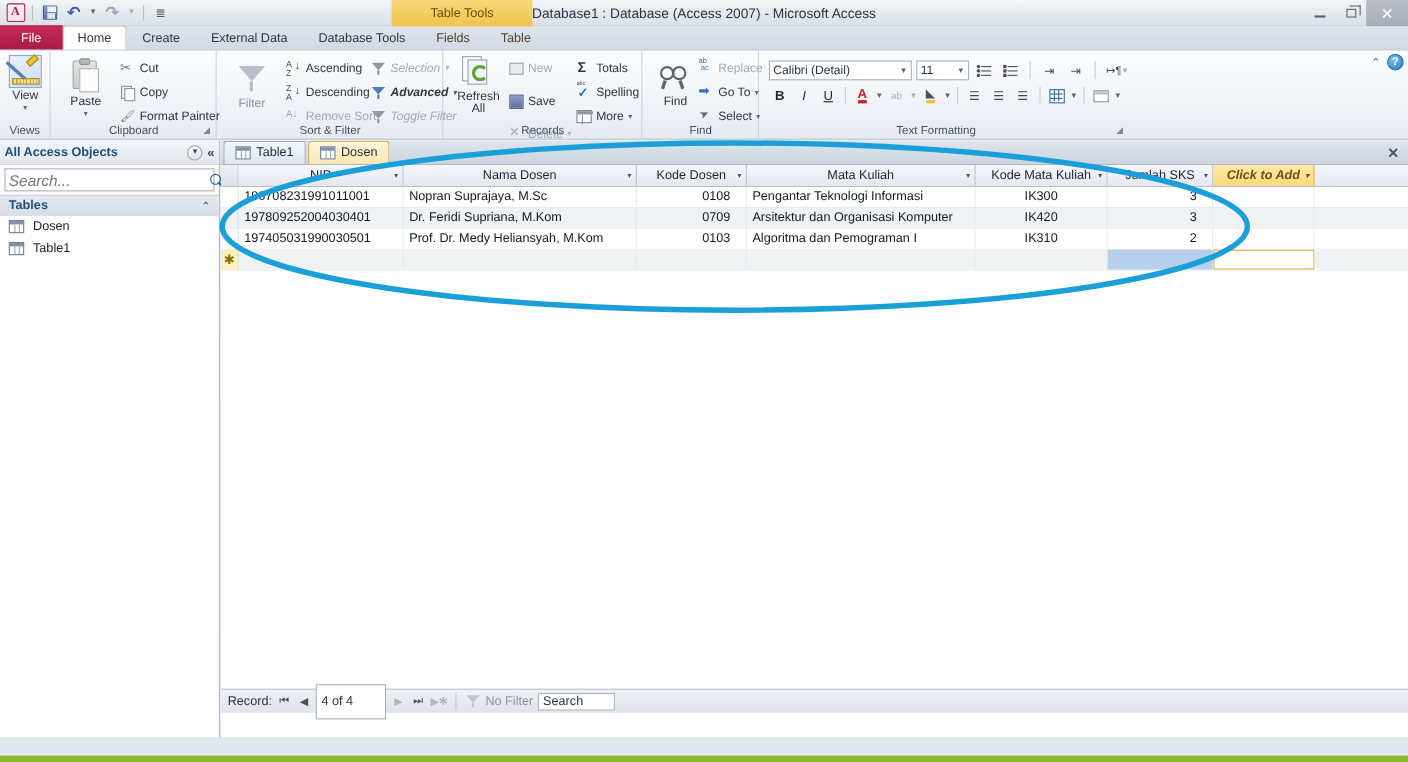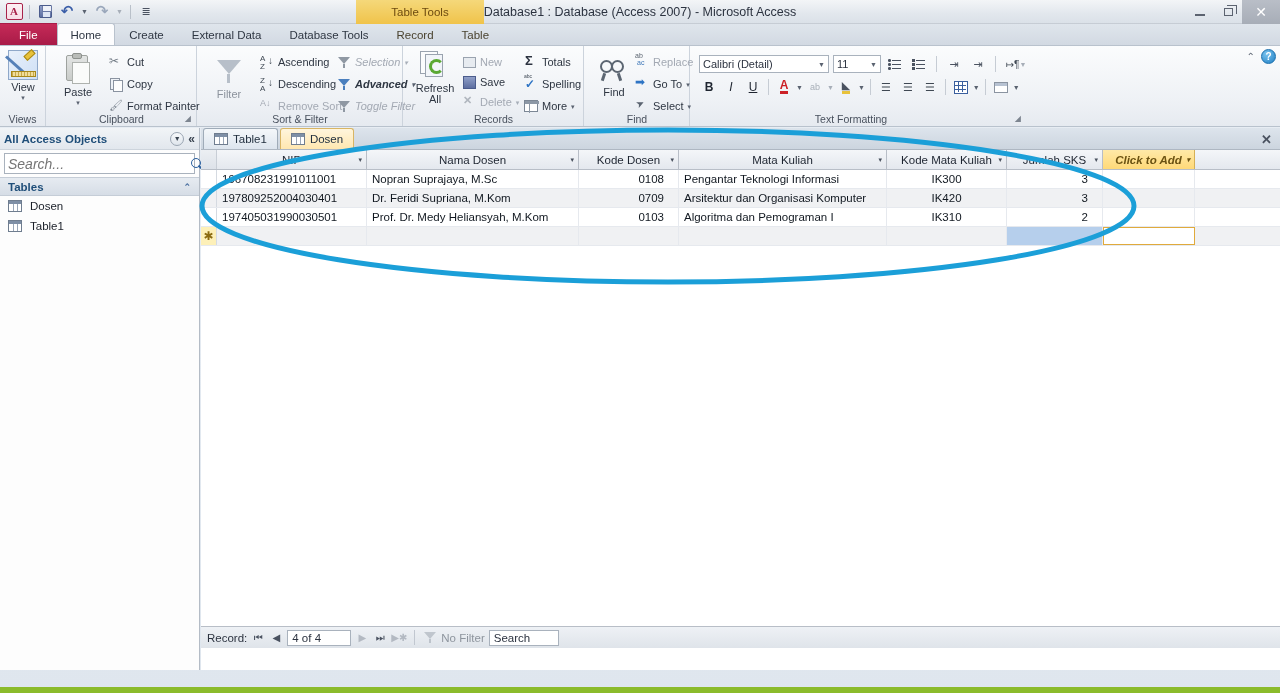--- a/index.html
+++ b/index.html
@@ -379,21 +379,21 @@
   .navbar {
     position:absolute; left:0; right:0; bottom:0; height:22px;
     background: linear-gradient(#eef1f5, #dfe4ea);
     border-top:1px solid #b8bec7;
     display:flex; align-items:center; gap:4px; padding-left: 6px;
     font-size: 11.5px; color:#2c3340;
   }
   .navbtn { width:14px; text-align:center; color:#4a5260; font-size:10px; }
   .navbtn.dim { color:#b3b9c2; }
   .recbox {
-    width: 64px; height:16px; background:#fff; border:1px solid #a9b2bd;
+    width: 64px; height:32px; background:#fff; border:1px solid #a9b2bd;
     display:flex; align-items:center; padding:0 4px; font-size:11.5px;
   }
   .nav-sep { width:1px; height:15px; background:#c1c7d0; margin: 0 5px; }
   .searchbox {
     width: 70px; height:16px; background:#fff; border:1px solid #a9b2bd;
     display:flex; align-items:center; padding:0 4px; font-size:11.5px; color:#2c3340;
   }
 
   
   .statusbar {
@@ -470,21 +470,21 @@
     </div>
   </div>
 
   <div class="tabstrip">
     <div class="tt-banner">Table Tools</div>
     <div class="tab file">File</div>
     <div class="tab active">Home</div>
     <div class="tab">Create</div>
     <div class="tab">External Data</div>
     <div class="tab">Database Tools</div>
-    <div class="tab ctx">Record</div>
+    <div class="tab ctx">Fields</div>
     <div class="tab ctx">Table</div>
   </div>
 
   <div class="ribbon">
 
     <div class="rb-help">
       <span class="rb-caret">⌃</span>
       <span class="rb-q">?</span>
     </div>
 
@@ -576,21 +576,21 @@
     <div class="group" style="left:404px; width:180px;">
       <div style="position:absolute; left:8px; top:1px;" class="bigbtn">
         <div class="ic-refresh">
           <div class="pg pg1"></div>
           <div class="pg pg2"></div>
           <div class="circ"></div>
         </div>
         <div class="lbl">Refresh</div>
         <div class="lbl" style="margin-top:0;">All</div>
       </div>
-      <div style="position:absolute; left:58px; top:6px; display:flex; flex-direction:column; gap:0;">
+      <div style="position:absolute; left:58px; top:6px; display:flex; flex-direction:column; gap:10px;">
         <div class="smallitem dim">
           <span class="ic ic-new"></span>
           <span>New</span>
         </div>
         <div class="smallitem">
           <span class="ic ic-savesm"></span>
           <span>Save</span>
         </div>
         <div class="smallitem dim">
           <span class="ic ic-delete"></span>

